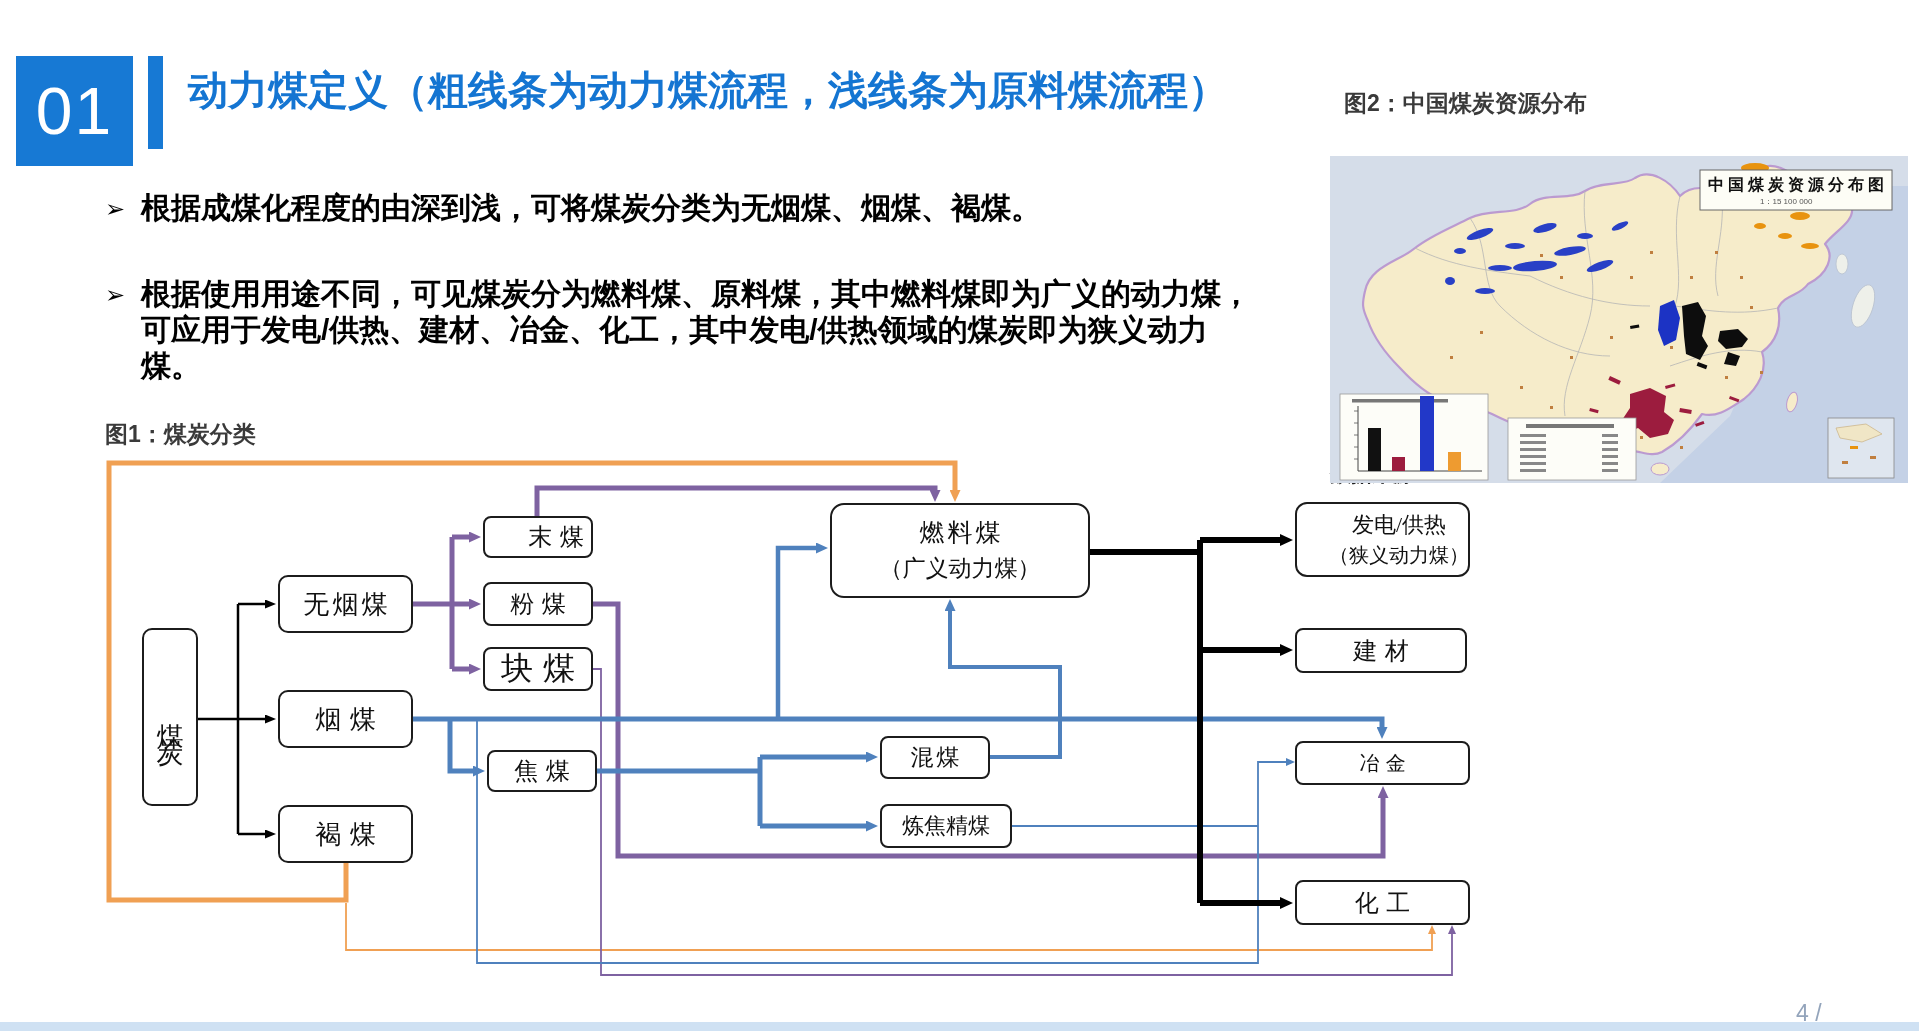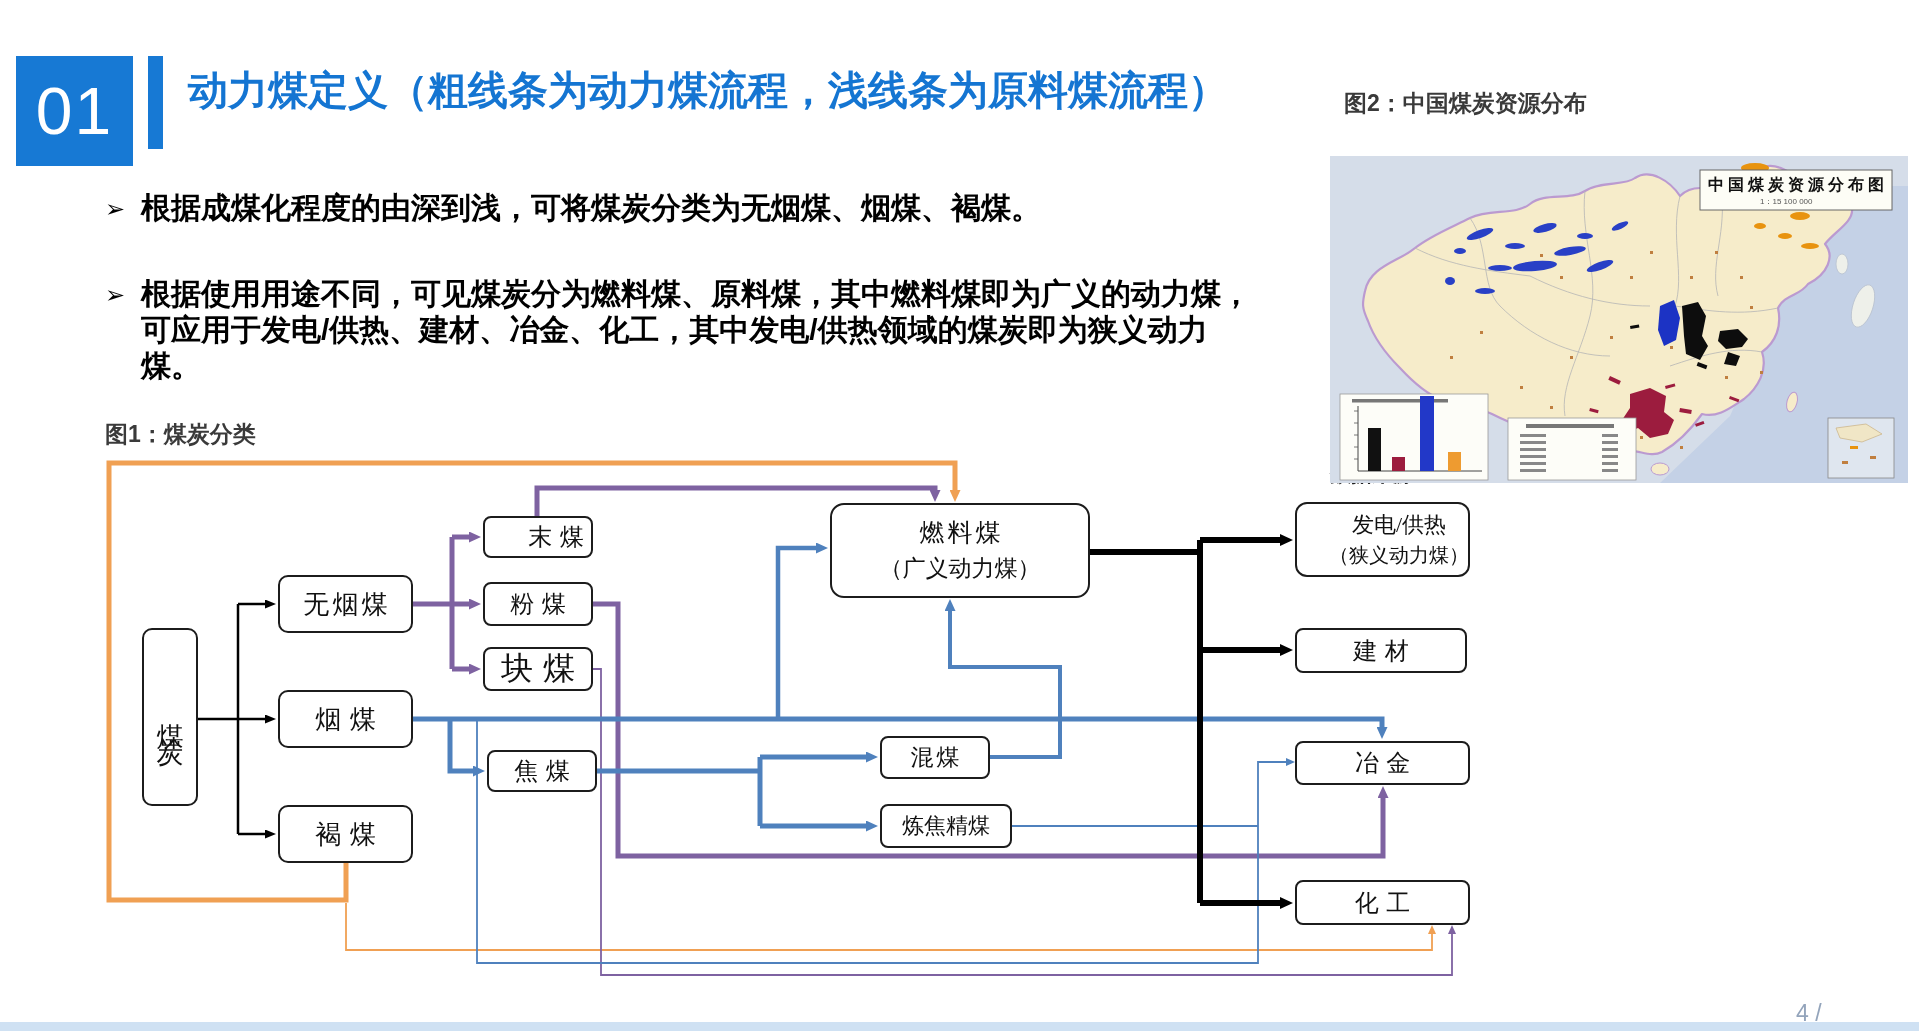--- a/index.html
+++ b/index.html
@@ -325,21 +325,21 @@
 <div class="node" style="left:880px;top:804px;width:132px;height:44px;font-size:22px;border-radius:8px;">
   <span class="l1">炼焦精煤</span>
 </div>
 <div class="node" style="left:1295px;top:502px;width:175px;height:75px;font-size:22px;border-radius:12px;line-height:30px;padding-left:33px;">
   <span class="l1">发电/供热</span>
   <span class="l1" style="font-size:20px;">（狭义动力煤）</span>
 </div>
 <div class="node" style="left:1295px;top:628px;width:172px;height:45px;font-size:24px;border-radius:8px;">
   <span class="l1 ls3">建材</span>
 </div>
-<div class="node" style="left:1295px;top:741px;width:175px;height:44px;font-size:24px;border-radius:8px;">
+<div class="node" style="left:1295px;top:741px;width:175px;height:44px;font-size:20px;border-radius:8px;">
   <span class="l1 ls3">冶金</span>
 </div>
 <div class="node" style="left:1295px;top:880px;width:175px;height:45px;font-size:24px;border-radius:8px;">
   <span class="l1 ls3">化工</span>
 </div>
 
 <div class="page-num">4 /</div>
 <div class="bottom-strip"></div>
 
 </body></html>

